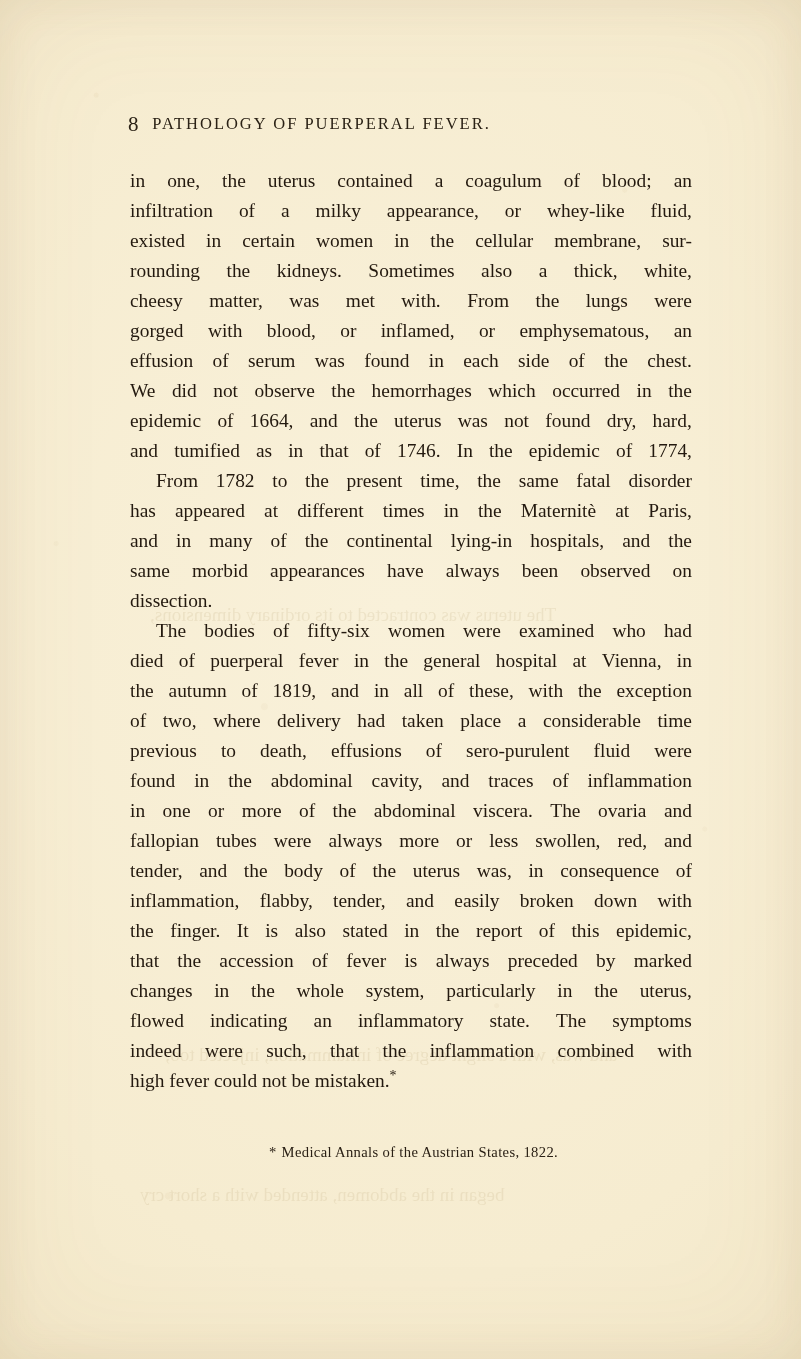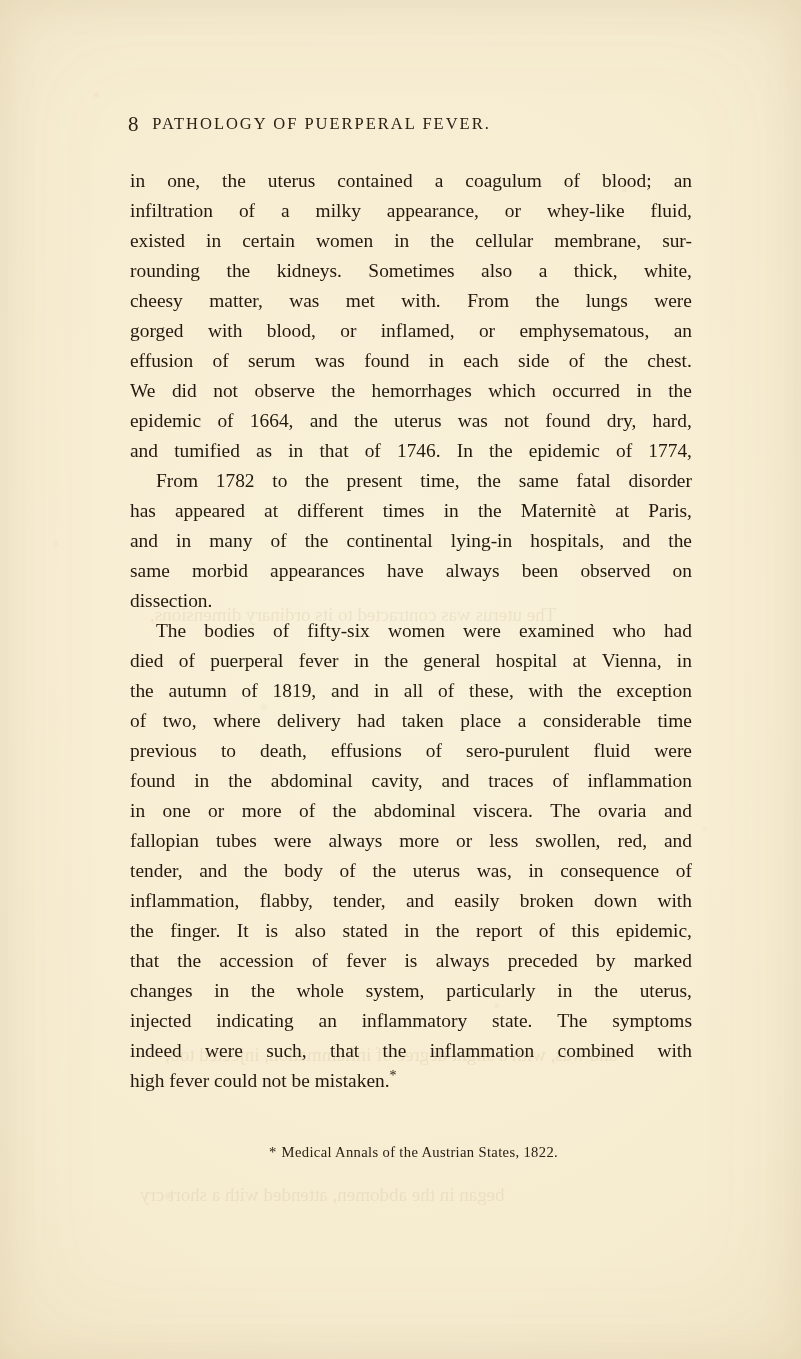--- a/index.html
+++ b/index.html
@@ -472,21 +472,21 @@
           <span>in</span>
           <span>the</span>
           <span>whole</span>
           <span>system,</span>
           <span>particularly</span>
           <span>in</span>
           <span>the</span>
           <span>uterus,</span>
         </span>
       <span class="line just">
-          <span>injected</span>
+          <span>flowed</span>
           <span>indicating</span>
           <span>an</span>
           <span>inflammatory</span>
           <span>state.</span>
           <span>The</span>
           <span>symptoms</span>
         </span>
       <span class="line just">
           <span>indeed</span>
           <span>were</span>

